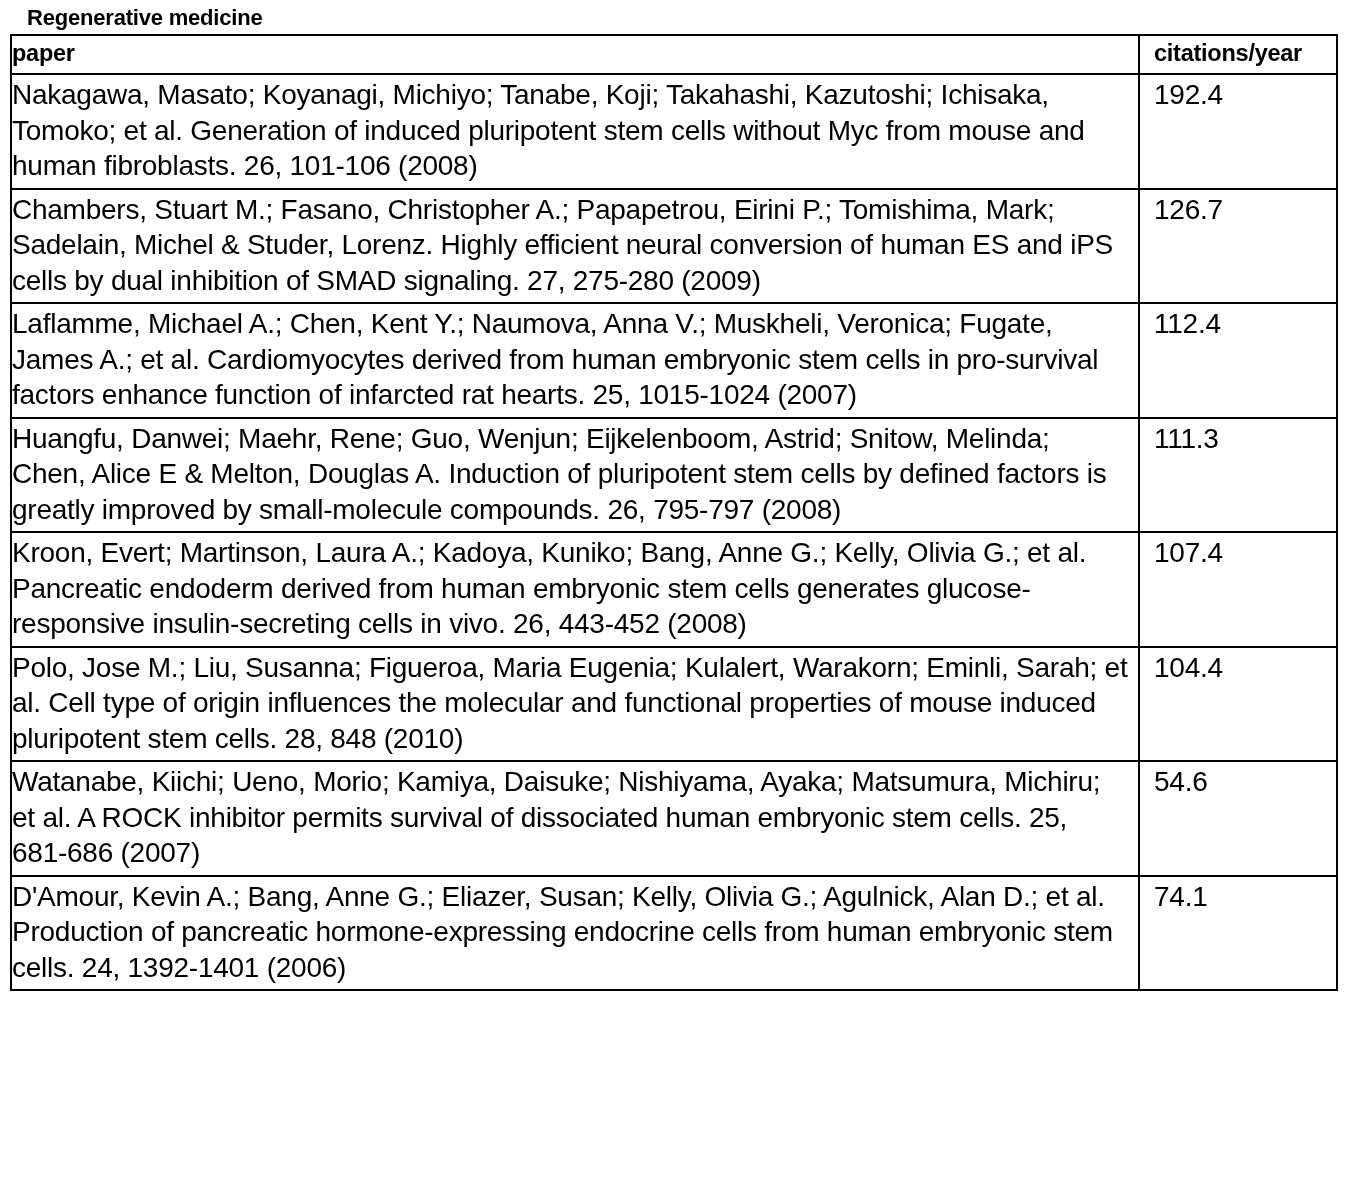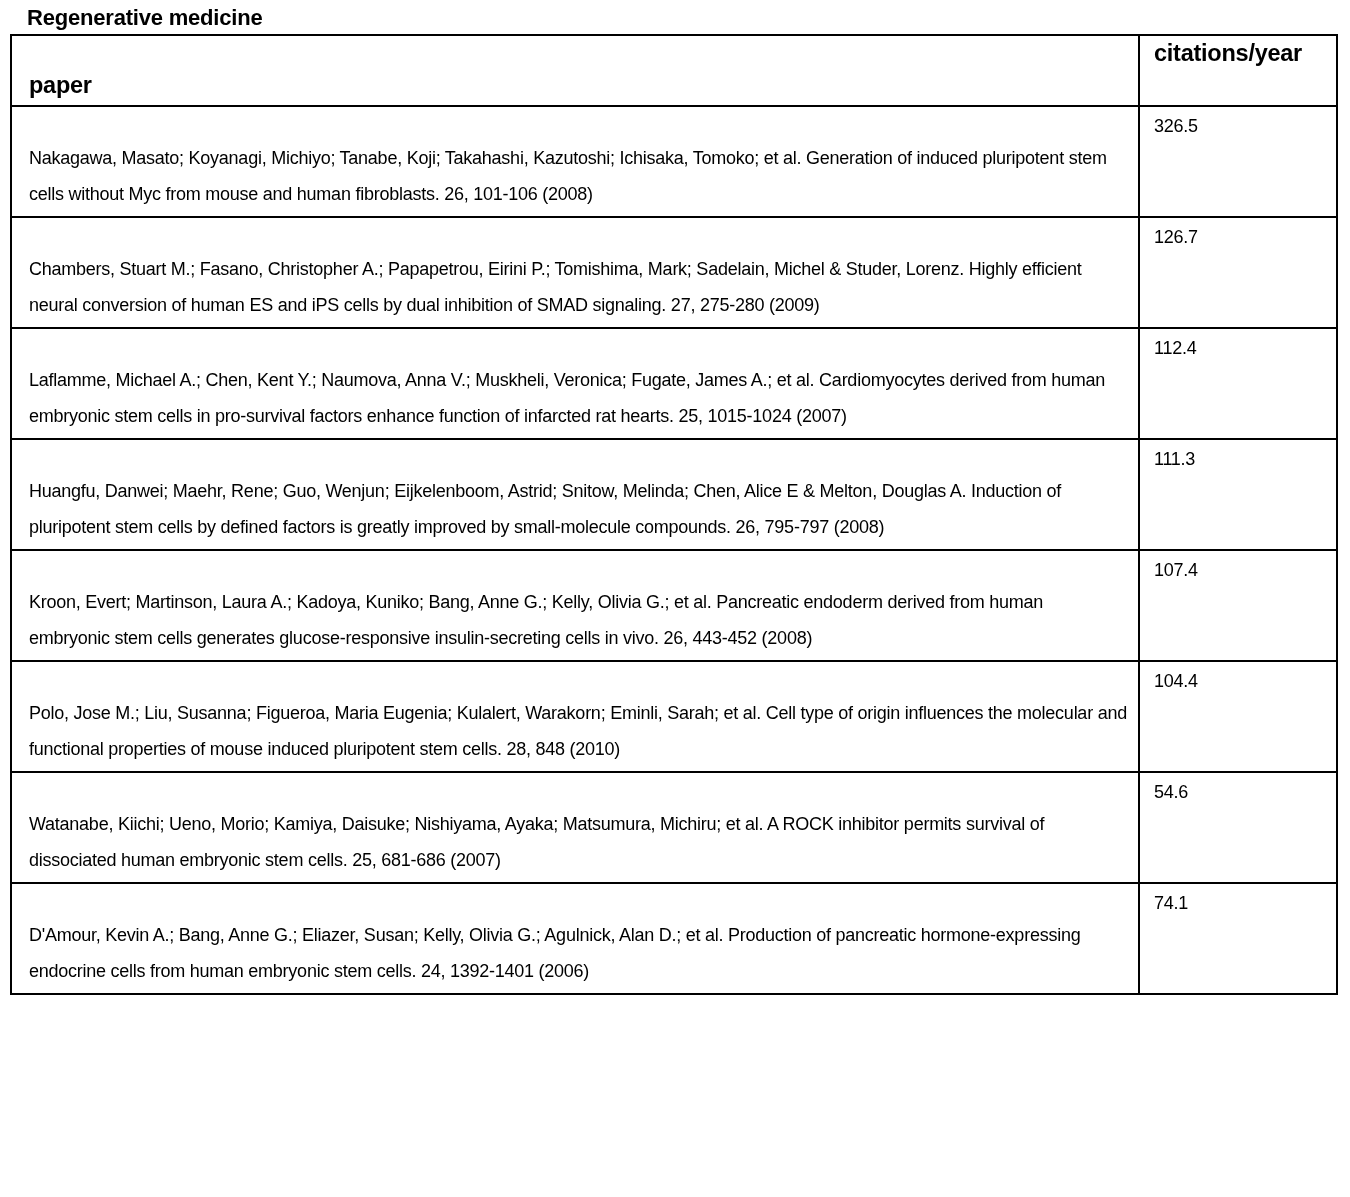--- a/index.html
+++ b/index.html
@@ -46,36 +46,34 @@
 
   .citation-table col.col-paper { width: 1128px; }
   .citation-table col.col-cites { width: 198px; }
 
   .citation-table th,
   .citation-table td {
     border: 2px solid #000000;
     padding: 2px 0 4px 0;
     vertical-align: top;
     text-align: left;
-    font-size: 18px;
+    font-size: 28px;
     line-height: 35.5px;
     letter-spacing: -0.25px;
   }
 
   .citation-table th {
     font-weight: bold;
     font-size: 23.5px;
     line-height: 33px;
     padding: 1px 0 3px 0;
   }
 
   .cell-inner {
-    padding-left: 17px;
     padding-right: 10px;
-    margin-top: 32px;
   }
 
   .cell-inner-cites {
     padding-left: 14px;
     padding-right: 8px;
   }
 
   
   .citation-table thead th {
     border-bottom-width: 2px;
@@ -102,21 +100,21 @@
           <div class="cell-inner-cites">citations/year</div>
         </th>
       </tr>
     </thead>
     <tbody>
       <tr>
         <td>
           <div class="cell-inner">Nakagawa, Masato; Koyanagi, Michiyo; Tanabe, Koji; Takahashi, Kazutoshi; Ichisaka, Tomoko; et al. Generation of induced pluripotent stem cells without Myc from mouse and human fibroblasts. 26, 101-106 (2008)</div>
         </td>
         <td>
-          <div class="cell-inner-cites">326.5</div>
+          <div class="cell-inner-cites">192.4</div>
         </td>
       </tr>
       <tr>
         <td>
           <div class="cell-inner">Chambers, Stuart M.; Fasano, Christopher A.; Papapetrou, Eirini P.; Tomishima, Mark; Sadelain, Michel &amp; Studer, Lorenz. Highly efficient neural conversion of human ES and iPS cells by dual inhibition of SMAD signaling. 27, 275-280 (2009)</div>
         </td>
         <td>
           <div class="cell-inner-cites">126.7</div>
         </td>
       </tr>

